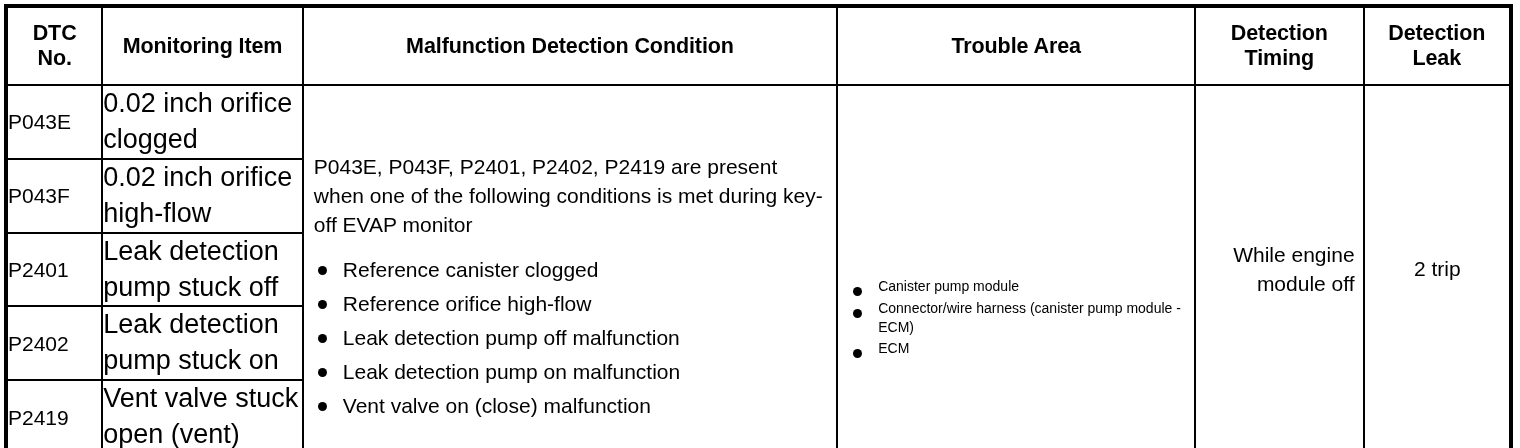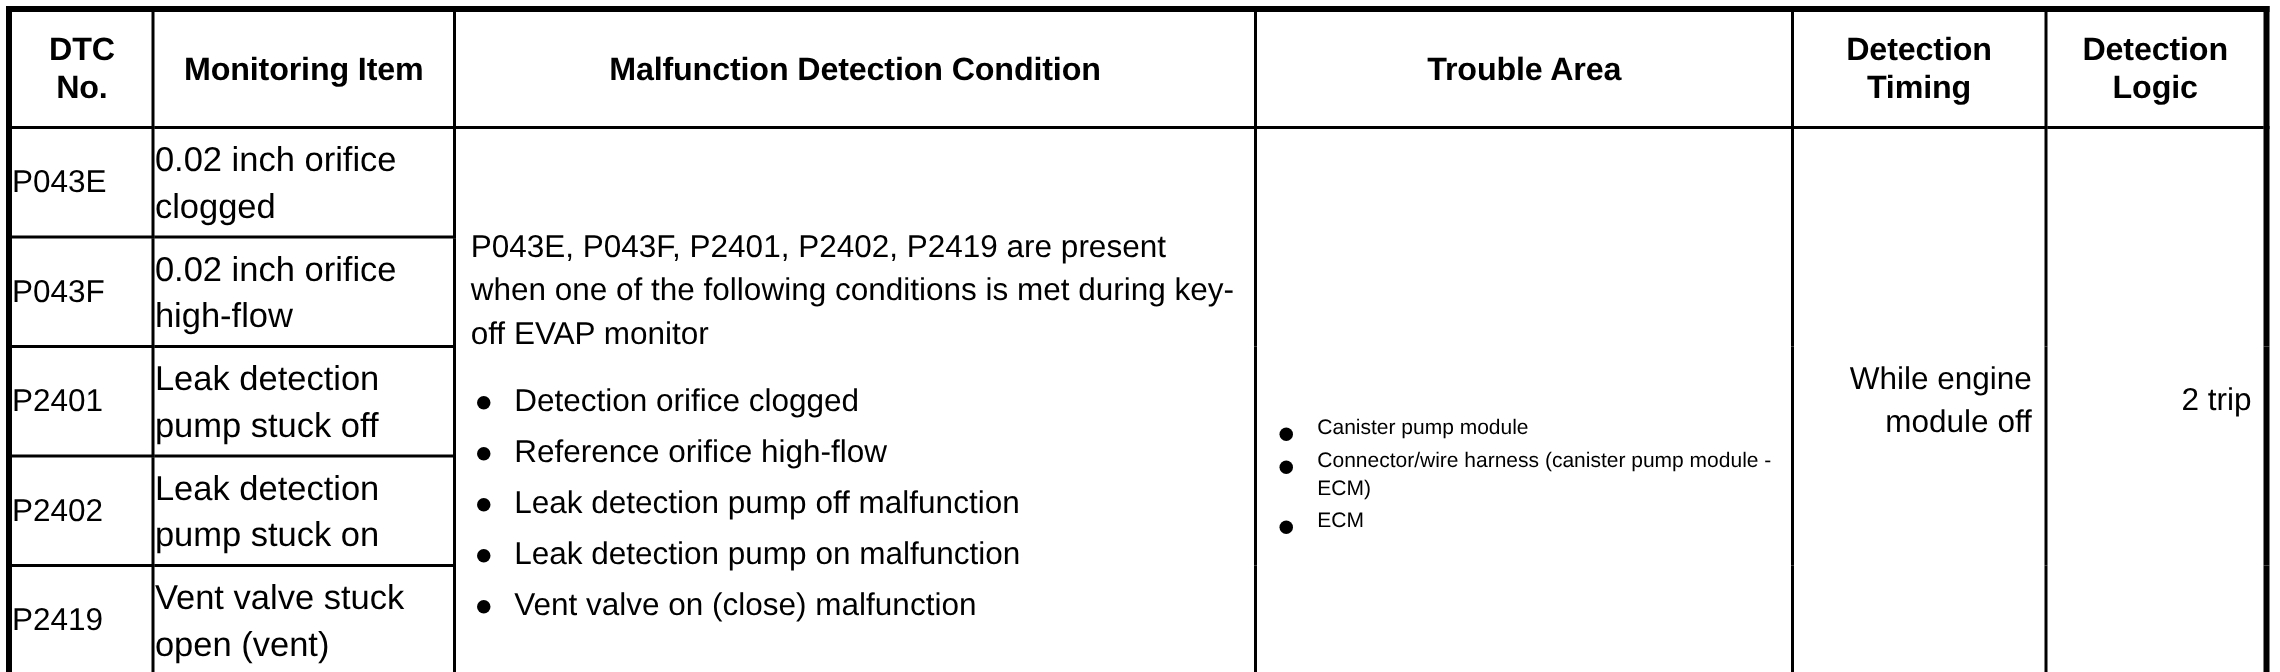--- a/index.html
+++ b/index.html
@@ -65,21 +65,21 @@
   col.c-logic    { width: 147px; }
 
   
   td.dtc-cell {
     font-size: 21px;
     text-align: left;
     line-height: 1.2;
     height: 71px;
   }
   td.item-cell {
-    font-size: 23px;
+    font-size: 27px;
     text-align: left;
     line-height: 1.33;
     padding: 0 6px 0 9px;
   }
   td.item-cell .item-text {
     display: block;
   }
 
   td.cond-cell,
   td.trouble-cell,
@@ -143,21 +143,21 @@
   .timing-inner {
     padding: 0 8px 0 9px;
     font-size: 21px;
     line-height: 1.35;
     text-align: right;
   }
   .logic-inner {
     padding: 0 8px 0 9px;
     font-size: 21px;
     line-height: 1.35;
-    text-align: right;
+    text-align: center;
   }
   td.timing-cell, td.logic-cell {
     vertical-align: middle;
   }
   .timing-inner .tl-line { display: block; }
 </style>
 </head>
 <body>
 
 <div class="sheet">
@@ -186,41 +186,41 @@
         </th>
         <th>
           <span class="hdr-line">Trouble Area</span>
         </th>
         <th>
           <span class="hdr-line">Detection</span>
           <span class="hdr-line">Timing</span>
         </th>
         <th>
           <span class="hdr-line">Detection</span>
-          <span class="hdr-line">Logic</span>
+          <span class="hdr-line">Leak</span>
         </th>
       </tr>
     </thead>
 
     <tbody>
 
       <tr>
         <td class="dtc-cell">P043E</td>
         <td class="item-cell">
           <span class="item-text">0.02 inch orifice</span>
           <span class="item-text">clogged</span>
         </td>
 
         <td class="cond-cell" rowspan="5">
           <div class="cond-inner">
             <p class="cond-intro">P043E, P043F, P2401, P2402, P2419 are present when one of the following conditions is met during key-off EVAP monitor</p>
             <ul class="blist">
               <li>
                 <span class="bullet-dot"></span>
-                <span>Detection orifice clogged</span>
+                <span>Reference canister clogged</span>
               </li>
               <li>
                 <span class="bullet-dot"></span>
                 <span>Reference orifice high-flow</span>
               </li>
               <li>
                 <span class="bullet-dot"></span>
                 <span>Leak detection pump off malfunction</span>
               </li>
               <li>

